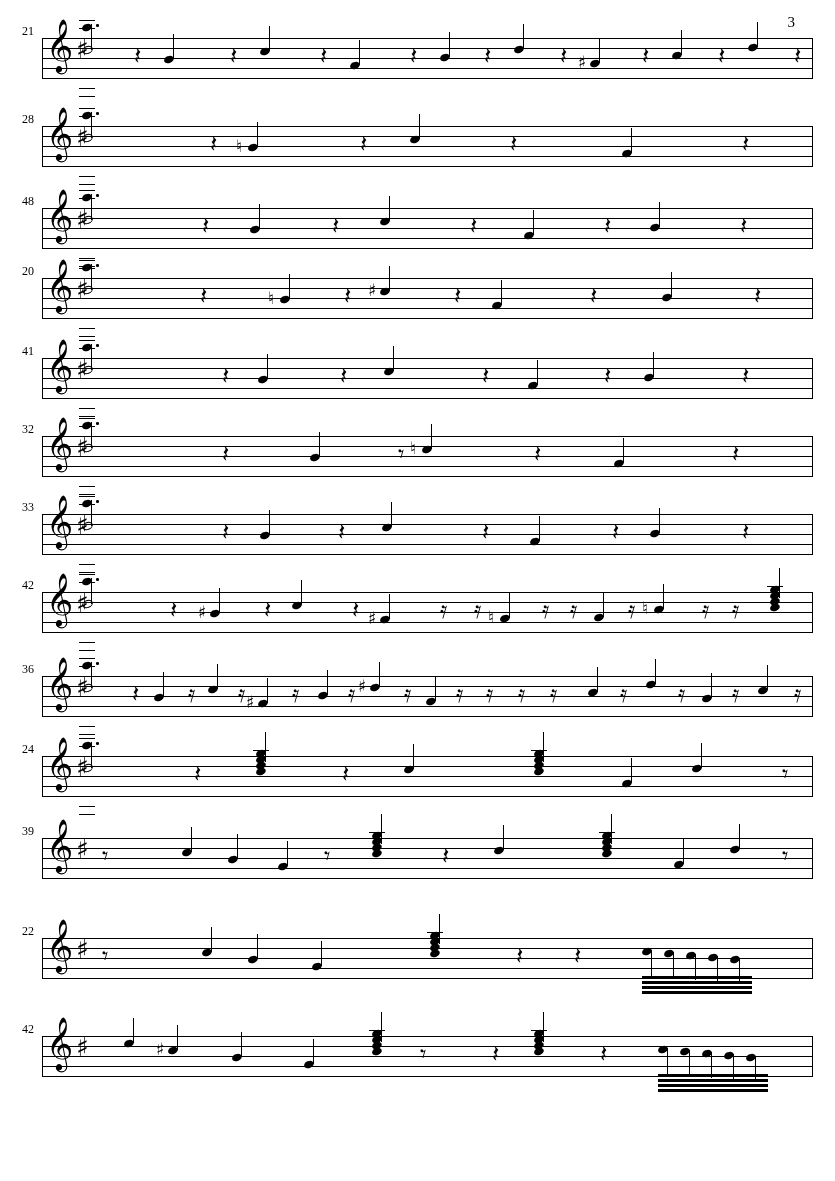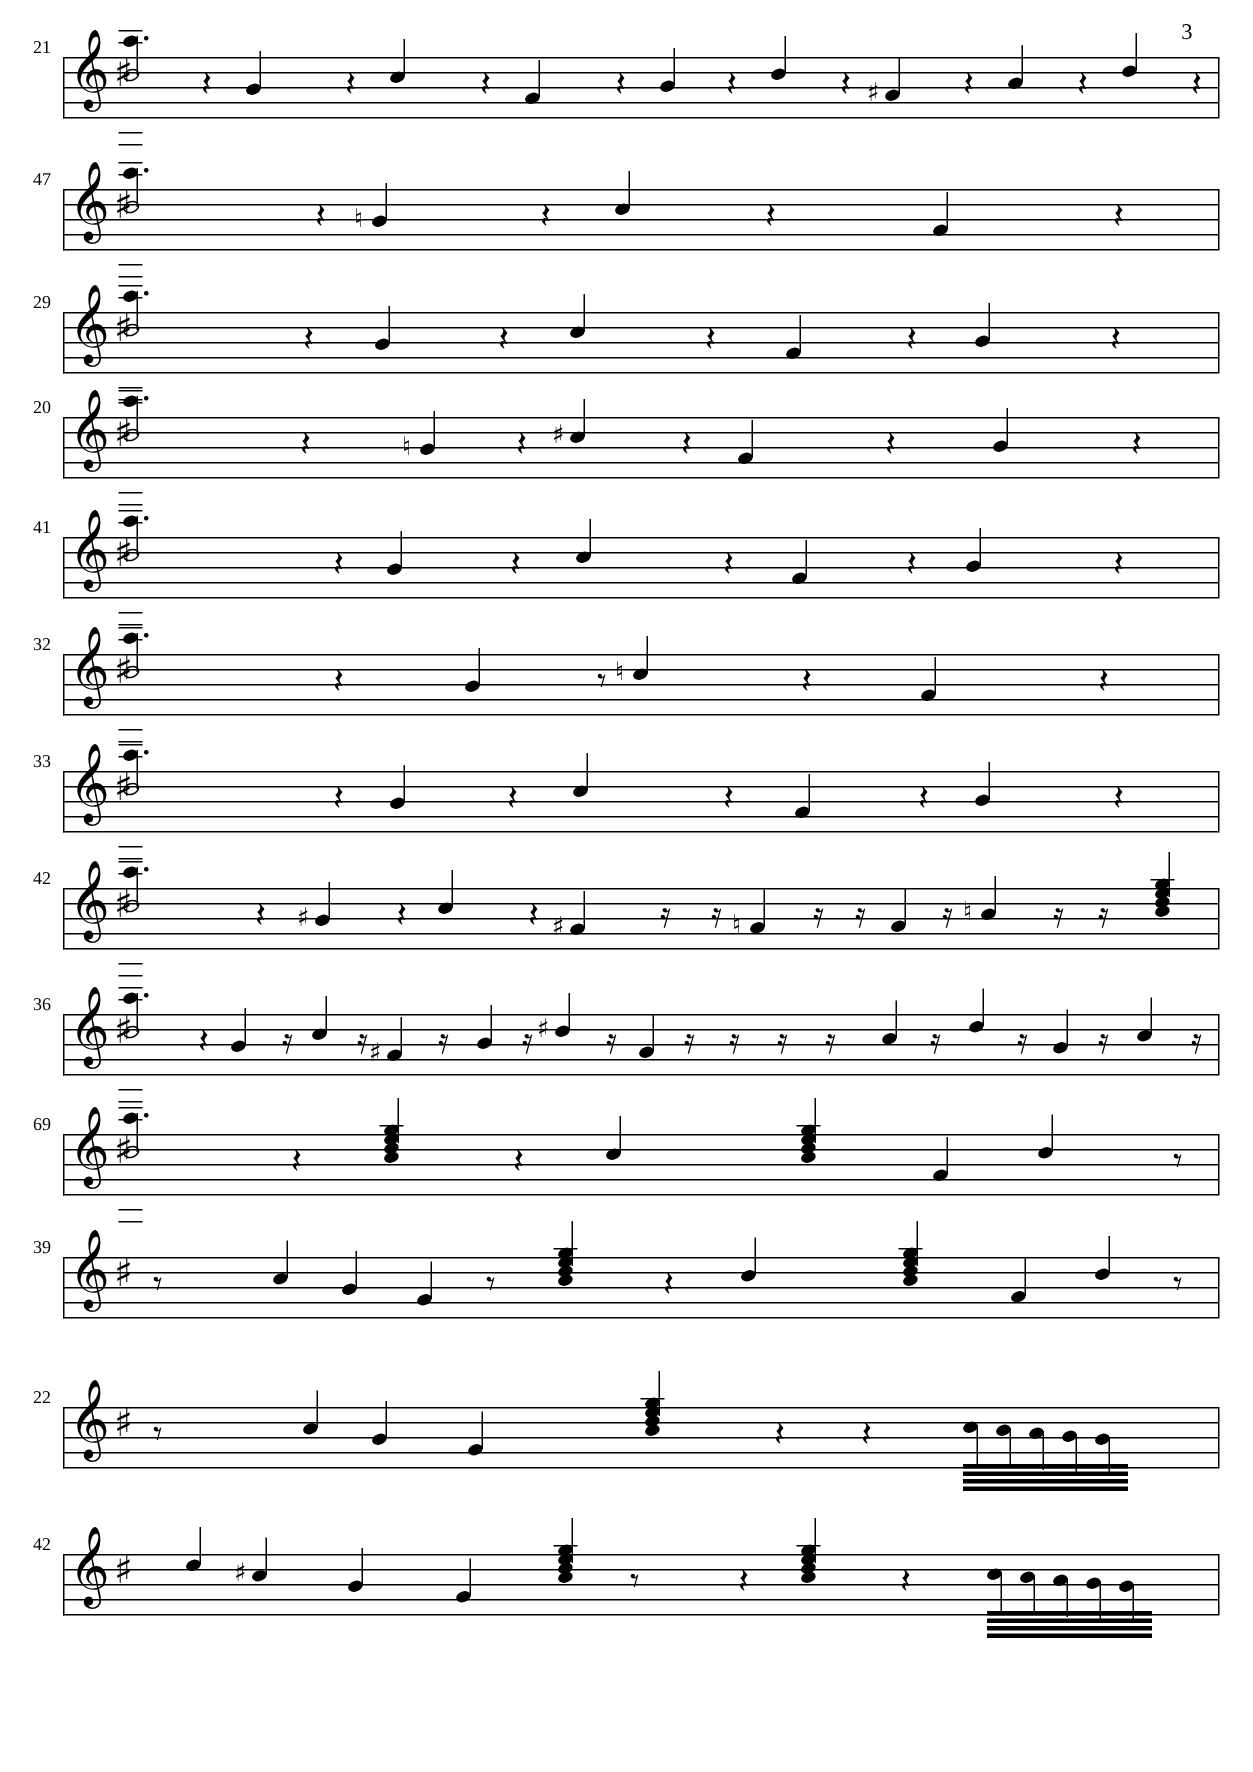--- a/index.html
+++ b/index.html
@@ -77,21 +77,21 @@
         <div class="accid" style="left:556px;top:16px;">♯</div>
         <div class="rest-quarter" style="left:620px;top:6px;">𝄽</div>
         <div class="notehead" style="left:650px;top:14px;"></div>
         <div class="stem" style="left:659px;top:-8px;height:25px;"></div>
         <div class="rest-quarter" style="left:696px;top:6px;">𝄽</div>
         <div class="notehead" style="left:726px;top:6px;"></div>
         <div class="stem" style="left:735px;top:-16px;height:25px;"></div>
         <div class="rest-quarter" style="left:772px;top:6px;">𝄽</div>
       </div>
       <div class="system" style="top:126px;">
-        <div class="measure-number">47</div>
+        <div class="measure-number">28</div>
         <div class="staff">
           <div class="line l1"></div>
           <div class="line l2"></div>
           <div class="line l3"></div>
           <div class="line l4"></div>
           <div class="line l5"></div>
         </div>
         <div class="barline" style="left:20px;"></div>
         <div class="barline" style="left:790px;"></div>
         <div class="clef" style="left:24px;">𝄞</div>
@@ -110,21 +110,21 @@
         <div class="accid" style="left:214px;top:12px;">♮</div>
         <div class="rest-quarter" style="left:338px;top:6px;">𝄽</div>
         <div class="notehead" style="left:388px;top:10px;"></div>
         <div class="stem" style="left:397px;top:-12px;height:25px;"></div>
         <div class="rest-quarter" style="left:488px;top:6px;">𝄽</div>
         <div class="notehead" style="left:600px;top:24px;"></div>
         <div class="stem" style="left:609px;top:2px;height:25px;"></div>
         <div class="rest-quarter" style="left:720px;top:6px;">𝄽</div>
       </div>
       <div class="system" style="top:208px;">
-        <div class="measure-number">29</div>
+        <div class="measure-number">48</div>
         <div class="staff">
           <div class="line l1"></div>
           <div class="line l2"></div>
           <div class="line l3"></div>
           <div class="line l4"></div>
           <div class="line l5"></div>
         </div>
         <div class="barline" style="left:20px;"></div>
         <div class="barline" style="left:790px;"></div>
         <div class="clef" style="left:24px;">𝄞</div>
@@ -397,21 +397,21 @@
         <div class="stem" style="left:633px;top:-17px;height:25px;"></div>
         <div class="rest-quarter" style="left:656px;top:6px;">𝄿</div>
         <div class="notehead" style="left:680px;top:19px;"></div>
         <div class="stem" style="left:689px;top:-3px;height:25px;"></div>
         <div class="rest-quarter" style="left:710px;top:6px;">𝄿</div>
         <div class="notehead" style="left:736px;top:11px;"></div>
         <div class="stem" style="left:745px;top:-11px;height:25px;"></div>
         <div class="rest-quarter" style="left:772px;top:6px;">𝄿</div>
       </div>
       <div class="system" style="top:756px;">
-        <div class="measure-number">69</div>
+        <div class="measure-number">24</div>
         <div class="staff">
           <div class="line l1"></div>
           <div class="line l2"></div>
           <div class="line l3"></div>
           <div class="line l4"></div>
           <div class="line l5"></div>
         </div>
         <div class="barline" style="left:20px;"></div>
         <div class="barline" style="left:790px;"></div>
         <div class="clef" style="left:24px;">𝄞</div>

